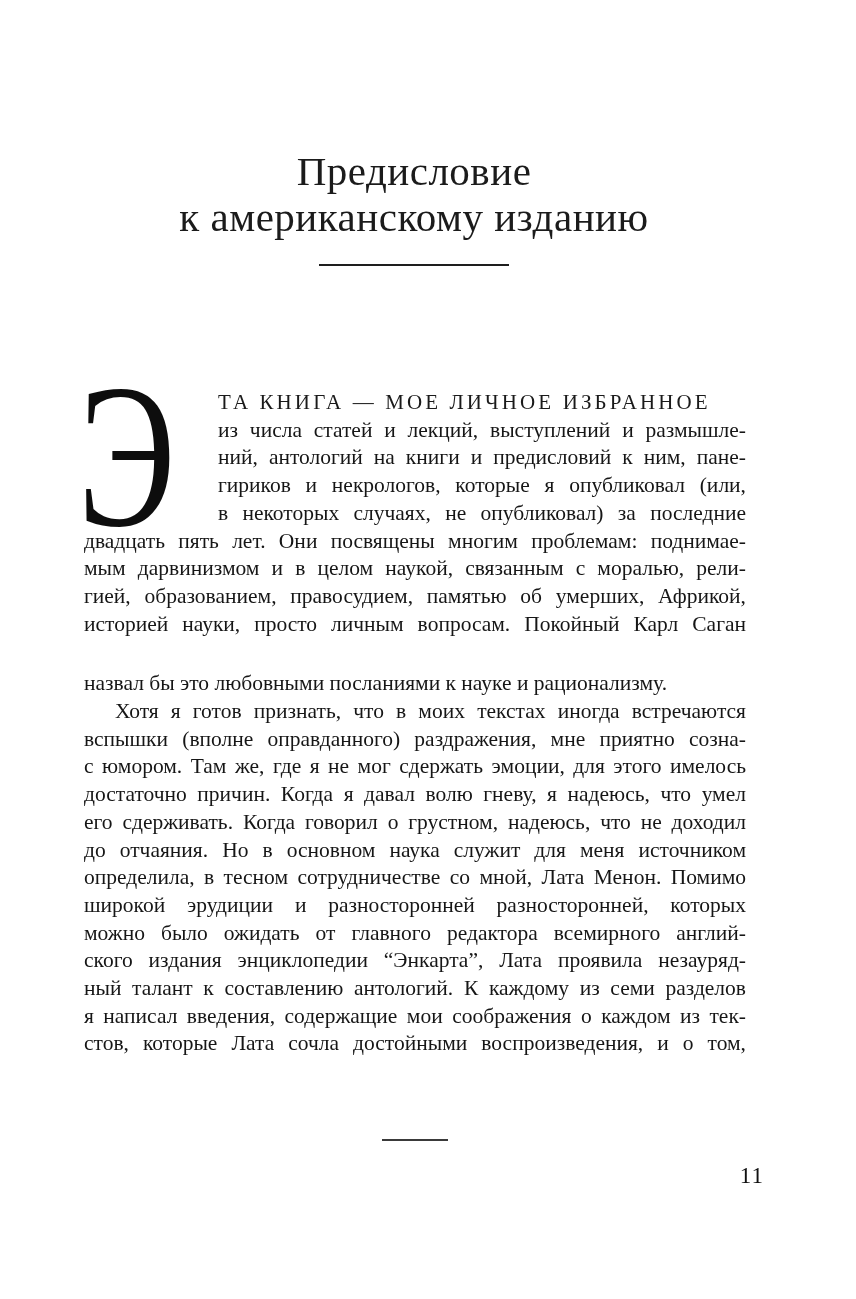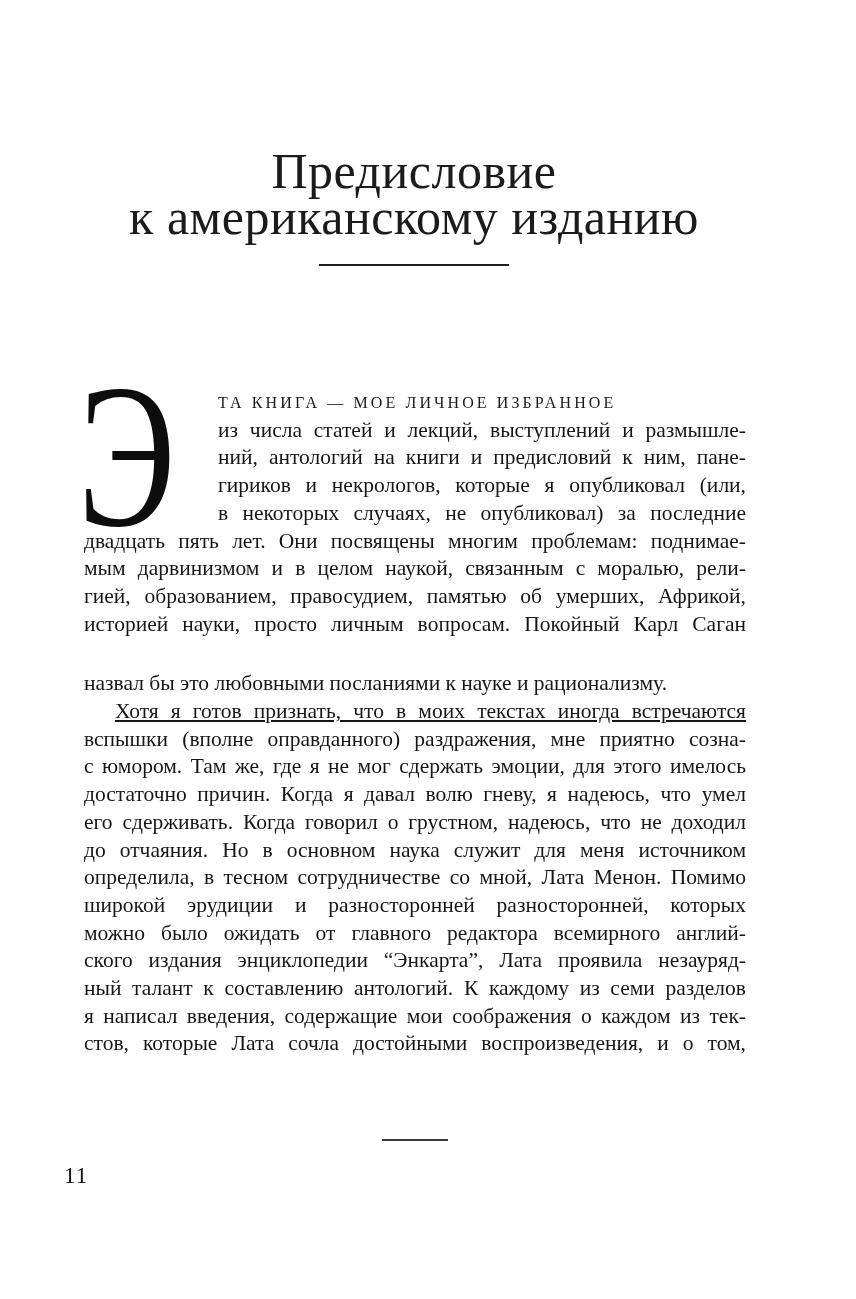--- a/index.html
+++ b/index.html
@@ -12,21 +12,21 @@
     color: #161616;
     overflow: hidden;
     margin: 0 auto;
   }
   .title-block {
     position: absolute;
     top: 148px;
     left: 64px;
     width: 700px;
     text-align: center;
-    font-size: 50px;
+    font-size: 41px;
     line-height: 46px;
     letter-spacing: 0.5px;
     color: #1b1b1b;
   }
   .title-divider {
     position: absolute;
     top: 264px;
     left: 319px;
     width: 190px;
     border-top: 2px solid #1e1e1e;
@@ -55,42 +55,42 @@
     color: #0d0d0d;
     transform: scaleX(0.72);
     transform-origin: left top;
   }
   .line {
     text-align: justify;
     text-align-last: justify;
     hyphens: none;
   }
   .line.flush { text-align-last: left; margin-top: 32px; }
-  .line.indent { padding-left: 31px; text-decoration: underline; }
+  .line.indent { padding-left: 31px; }
   .lead-caps {
-    font-size: 16px;
+    font-size: 21px;
     letter-spacing: 3.1px;
     text-align: left;
     text-align-last: left;
     white-space: nowrap;
     color: #1a1a1a;
   }
   .footer-divider {
     position: absolute;
     top: 1139px;
     left: 382px;
     width: 66px;
     border-top: 2px solid #3a3a3a;
   }
   .page-number {
     position: absolute;
     top: 1163px;
     left: 64px;
     width: 700px;
-    text-align: left;
+    text-align: right;
     font-size: 23px;
     letter-spacing: 1px;
     color: #111111;
   }
 </style>
 </head>
 <body>
 
 <div class="page">
 

